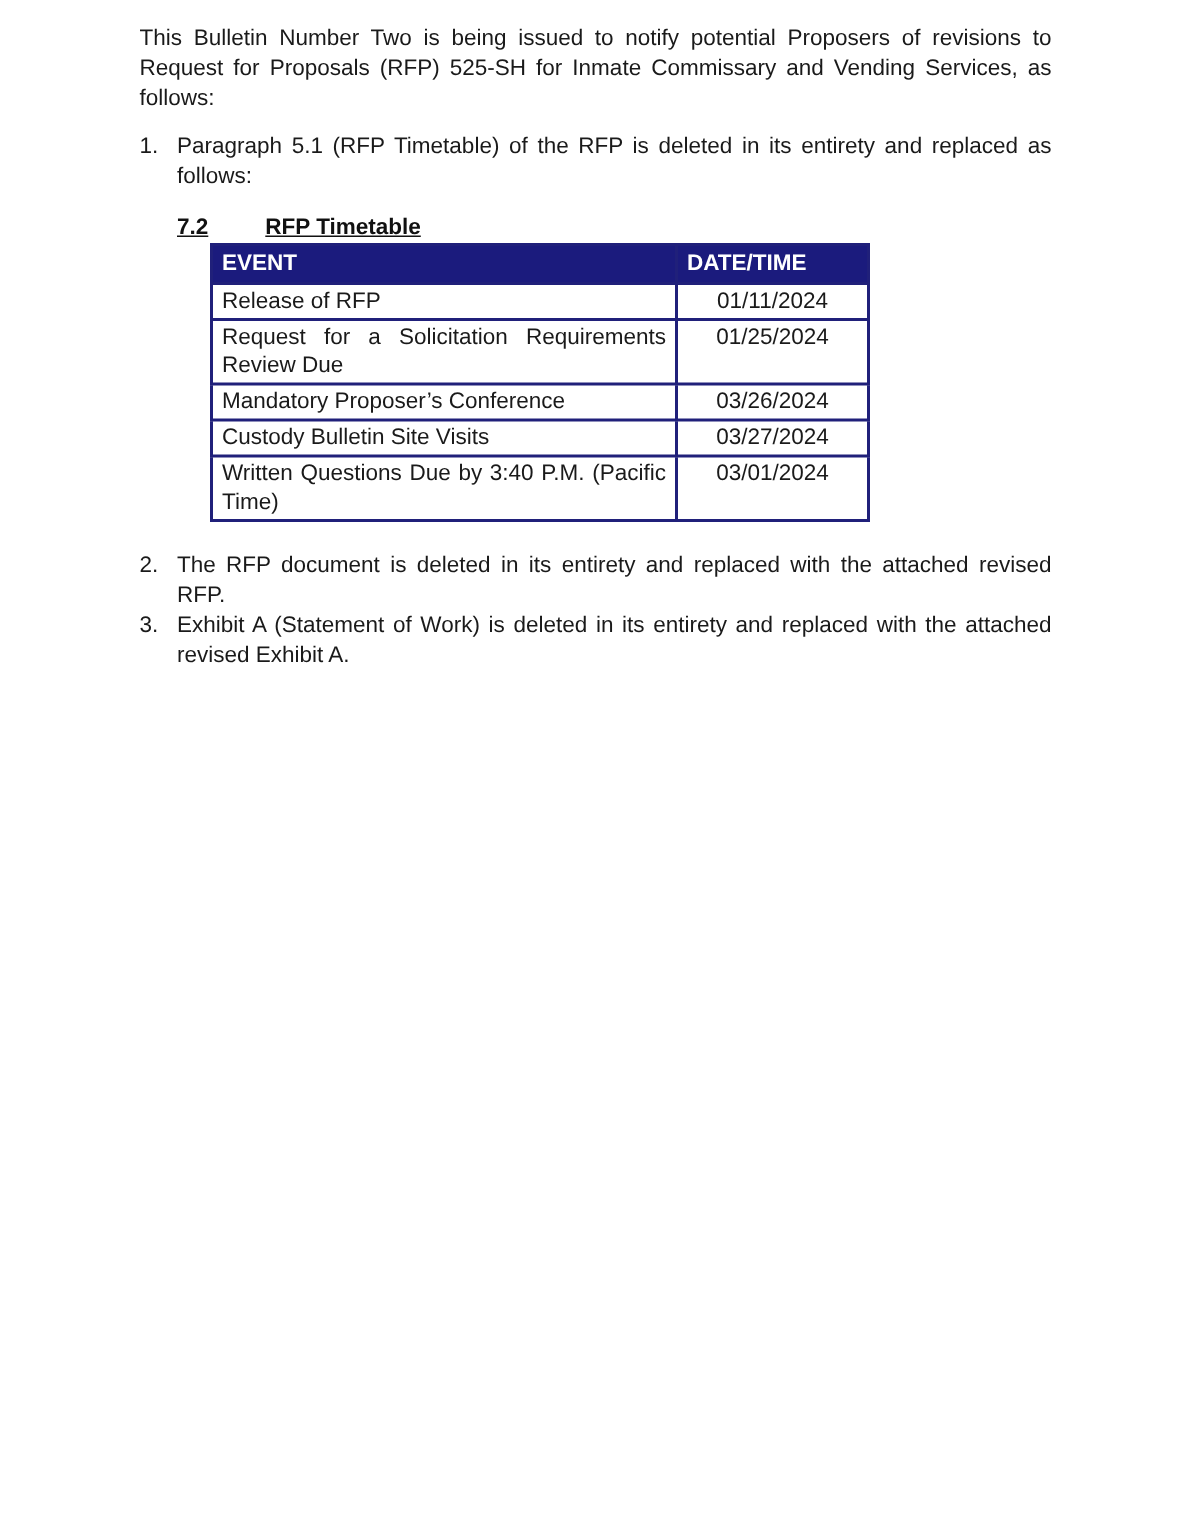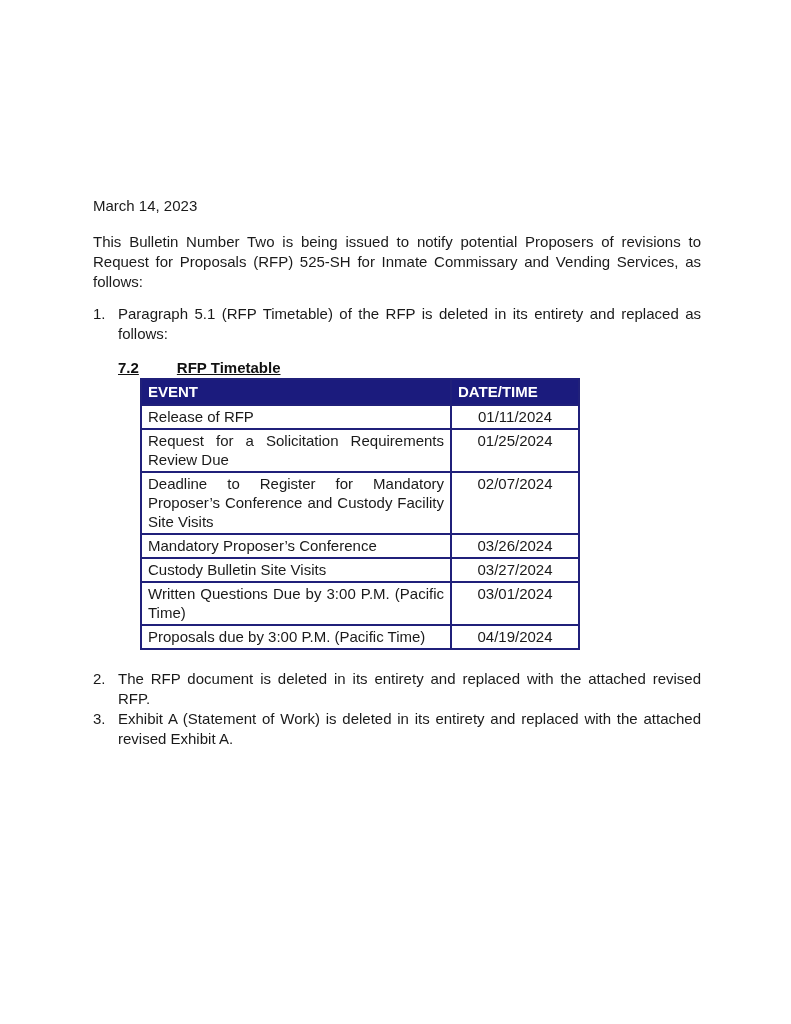--- a/index.html
+++ b/index.html
@@ -90,21 +90,20 @@
   }
   td.event-cell { text-align: justify; }
   td.date-cell  { text-align: center; }
 </style>
 </head>
 <body>
 
 <div class="page" style="--tbl-header-bg: #1b1b7d; --tbl-header-fg: #ffffff; --tbl-border: #20207a;">
   <div class="content">
 
-    <div class="date-line">March 14, 2023</div>
 
 
 
     <div class="intro">This Bulletin Number Two is being issued to notify potential Proposers of revisions to Request for Proposals (RFP) 525-SH for Inmate Commissary and Vending Services, as follows:</div>
 
     <div class="doc-list-item item-1">
       <span class="num">1.</span>
       <span class="itext">Paragraph 5.1 (RFP Timetable) of the RFP is deleted in its entirety and replaced as follows:</span>
     </div>
 
@@ -128,38 +127,30 @@
         <tbody id="timetable-body">
             <tr>
               <td class="event-cell">Release of RFP</td>
               <td class="date-cell">01/11/2024</td>
             </tr>
             <tr>
               <td class="event-cell">Request for a Solicitation Requirements Review Due</td>
               <td class="date-cell">01/25/2024</td>
             </tr>
             <tr>
-              <td class="event-cell">Deadline to Register for Mandatory Proposer’s Conference and Custody Facility Site Visits</td>
-              <td class="date-cell">02/07/2024</td>
-            </tr>
-            <tr>
               <td class="event-cell">Mandatory Proposer’s Conference</td>
               <td class="date-cell">03/26/2024</td>
             </tr>
             <tr>
               <td class="event-cell">Custody Bulletin Site Visits</td>
               <td class="date-cell">03/27/2024</td>
             </tr>
             <tr>
-              <td class="event-cell">Written Questions Due by 3:00 P.M. (Pacific Time)</td>
+              <td class="event-cell">Written Questions Due by 3:40 P.M. (Pacific Time)</td>
               <td class="date-cell">03/01/2024</td>
-            </tr>
-            <tr>
-              <td class="event-cell">Proposals due by 3:00 P.M. (Pacific Time)</td>
-              <td class="date-cell">04/19/2024</td>
             </tr>
           </tbody>
       </table>
     </div>
 
     <div class="doc-list-item item-2">
       <span class="num">2.</span>
       <span class="itext">The RFP document is deleted in its entirety and replaced with the attached revised RFP.</span>
     </div>
 

